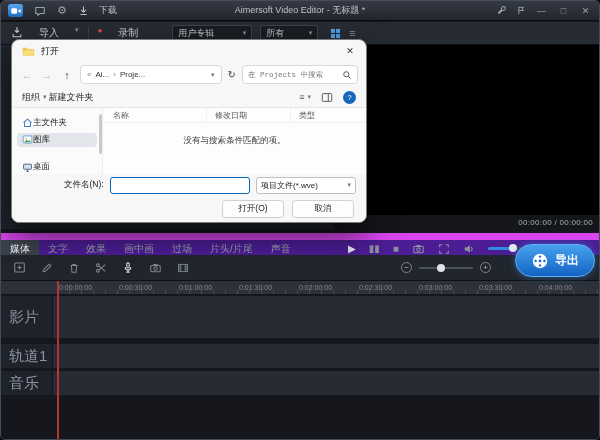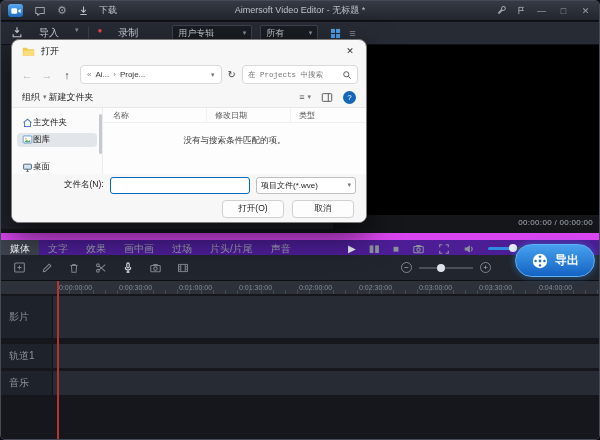--- a/index.html
+++ b/index.html
@@ -50,21 +50,21 @@
   .ztrack{position:relative;width:54px;height:2px;background:#4a505a}
   .zknob{position:absolute;left:18px;top:-3px;width:8px;height:8px;border-radius:50%;background:#dfe3e9}
   .export-btn{position:absolute;right:4px;top:243px;width:80px;height:33px;border-radius:17px;background:linear-gradient(#46a1ee,#1463c4);border:1px solid #64b2f4;display:flex;align-items:center;justify-content:center;gap:6px;color:#fff;font-size:12px;font-weight:bold;box-shadow:0 0 7px rgba(47,141,228,.55);z-index:6}
 
   
   .ruler{position:absolute;left:0;top:280px;width:100%;height:13px;background:#2c313a}
   .rlabel{position:absolute;top:3px;font-size:7px;color:#868c97;white-space:nowrap}
   .rticks{position:absolute;left:56px;right:0;bottom:0;height:4px;background:repeating-linear-gradient(90deg,#454b55 0 1px,transparent 1px 12px)}
   .tracks{position:absolute;left:0;top:293px;width:100%;height:147px;background:#15171d}
   .track-row{position:absolute;left:0;width:100%;background:#272c34;display:flex}
-  .track-label{width:52px;background:#1e222a;border-right:1px solid #10131a;display:flex;align-items:center;padding-left:8px;font-size:10px;color:#8d939e;flex:0 0 auto}
+  .track-label{width:52px;background:#1e222a;border-right:1px solid #10131a;display:flex;align-items:center;padding-left:8px;font-size:15px;color:#8d939e;flex:0 0 auto}
   .track-lane{flex:1}
   .row-film{top:2px;height:42px}
   .row-track1{top:50px;height:24px}
   .row-music{top:77px;height:24px}
   .playhead{position:absolute;left:56px;top:280px;width:2px;height:160px;background:#b43434;z-index:5}
 
   
   .dialog{position:absolute;left:10px;top:38px;width:356px;height:184px;background:#f7f7f7;border:1px solid #7c7c7c;border-radius:8px;box-shadow:0 12px 32px rgba(0,0,0,.65);color:#1a1a1a;z-index:10;overflow:hidden;display:flex;flex-direction:column}
   .dlg-titlebar{height:22px;display:flex;align-items:center;padding-left:10px;gap:6px;font-size:9px;color:#111;flex:0 0 auto}
   .dlg-close{margin-left:auto;width:32px;height:22px;display:flex;align-items:center;justify-content:center;font-size:9px;color:#333}

